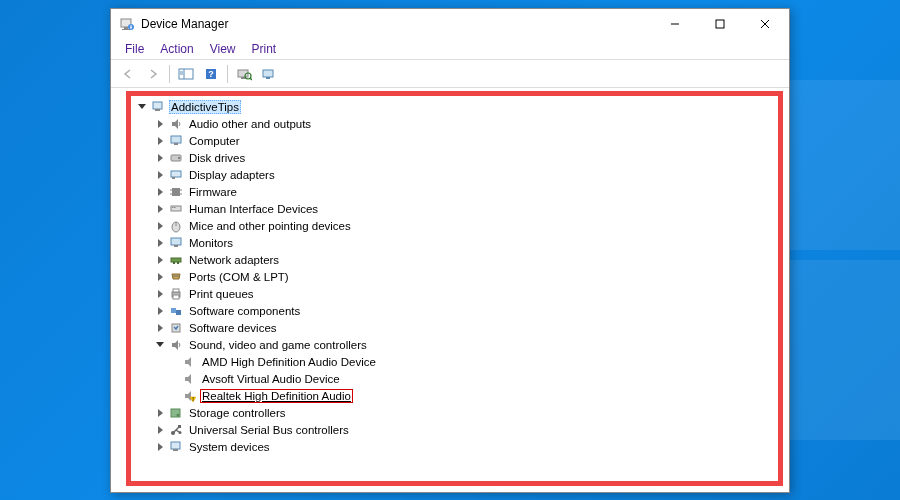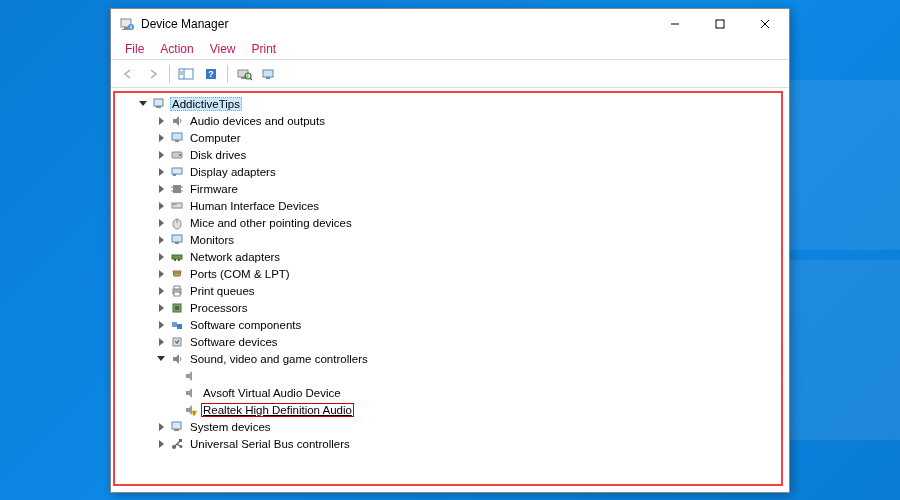--- a/index.html
+++ b/index.html
@@ -14,27 +14,27 @@
     .window {
       position: absolute; left: 110px; top: 8px; width: 680px; height: 485px;
       background: #fff; border: 1px solid #888; box-shadow: 2px 2px 10px rgba(0,0,0,0.3);
       display: flex; flex-direction: column;
     }
     .titlebar { display: flex; align-items: center; height: 30px; padding: 0 2px 0 8px; }
     .app-icon { width: 16px; height: 16px; margin-right: 6px; display: inline-flex; align-items: center; justify-content: center; }
     .title-text { font-size: 12px; flex: 1; color: #000; }
     .win-controls { display: flex; }
     .win-btn { width: 45px; height: 28px; display: flex; align-items: center; justify-content: center; font-size: 10px; color: #000; }
-    .menubar { display: flex; padding: 2px 6px; font-size: 12px; color: #be185d; border-bottom: 1px solid #ddd; height: 21px; align-items: flex-end; }
+    .menubar { display: flex; padding: 2px 6px; font-size: 12px; color: #4c1d95; border-bottom: 1px solid #ddd; height: 21px; align-items: flex-end; }
     .menu-item { padding: 1px 8px; cursor: default; }
     .toolbar { display: flex; align-items: center; padding: 2px 6px; height: 28px; border-bottom: 1px solid #ddd; gap: 3px; }
     .tool-btn { width: 22px; height: 22px; display: flex; align-items: center; justify-content: center; border: 1px solid transparent; }
     .tool-btn.disabled { opacity: 0.4; }
     .tool-sep { width: 1px; height: 18px; background: #ccc; margin: 0 2px; }
-    .tree-area { flex: 1; border: 2px solid #ef4444; margin: 3px 6px 6px 2px; background: #fff; overflow: auto; padding: 2px 17px; }
+    .tree-area { flex: 1; border: 5px solid #ef4444; margin: 3px 6px 6px 15px; background: #fff; overflow: auto; padding: 2px 0; }
     .tree-row { display: flex; align-items: center; height: 17px; font-size: 11.5px; color: #000; white-space: nowrap; cursor: default; }
     .expander { width: 14px; height: 14px; display: inline-flex; align-items: center; justify-content: center; margin-right: 1px; }
     .chev { width: 0; height: 0; }
     .chev.right { border-left: 5px solid #666; border-top: 4px solid transparent; border-bottom: 4px solid transparent; }
     .chev.down { border-top: 5px solid #333; border-left: 4px solid transparent; border-right: 4px solid transparent; }
     .node-icon { width: 16px; height: 16px; margin-right: 3px; display: inline-flex; align-items: center; justify-content: center; }
     .node-label { padding: 0 2px; }
     .selected .node-label { background: #cce8ff; border: 1px dotted #66aaff; padding: 0 1px; }
     .highlighted { border: 1.5px solid #d40000; padding: 0 1px !important; text-decoration: underline; }
     svg { display: block; }
@@ -147,21 +147,21 @@
     <div class="tree-row" style="padding-left:22px">
       <span class="expander">
           <span class="chev right"></span>
         </span>
       <span class="node-icon">
           <svg width="14" height="14">
             <path d="M3 5 L6 5 L9 2 L9 12 L6 9 L3 9 Z" fill="#888"></path>
             <path d="M10 5 Q12 7 10 9" fill="none" stroke="#888"></path>
           </svg>
         </span>
-      <span class="node-label">Audio devices and outputs</span>
+      <span class="node-label">Audio other and outputs</span>
     </div>
 
     <div class="tree-row" style="padding-left:22px">
       <span class="expander">
           <span class="chev right"></span>
         </span>
       <span class="node-icon">
           <svg width="14" height="14">
             <rect x="2" y="2" width="10" height="7" fill="#cfe4f3" stroke="#5b8ab5"></rect>
             <rect x="5" y="9" width="4" height="2" fill="#888"></rect>
@@ -289,32 +289,20 @@
       <span class="node-icon">
           <svg width="14" height="14">
             <rect x="3" y="5" width="8" height="5" fill="#bbb" stroke="#888"></rect>
             <rect x="4" y="2" width="6" height="3" fill="#fff" stroke="#888"></rect>
             <rect x="4" y="8" width="6" height="4" fill="#fff" stroke="#888"></rect>
           </svg>
         </span>
       <span class="node-label">Print queues</span>
     </div>
 
-    <div class="tree-row" style="padding-left:22px">
-      <span class="expander">
-          <span class="chev right"></span>
-        </span>
-      <span class="node-icon">
-          <svg width="14" height="14">
-            <rect x="3" y="3" width="8" height="8" fill="#7aa870" stroke="#486a40"></rect>
-            <rect x="5" y="5" width="4" height="4" fill="#486a40"></rect>
-          </svg>
-        </span>
-      <span class="node-label">Processors</span>
-    </div>
 
     <div class="tree-row" style="padding-left:22px">
       <span class="expander">
           <span class="chev right"></span>
         </span>
       <span class="node-icon">
           <svg width="14" height="14">
             <rect x="2" y="4" width="5" height="5" fill="#6a9ed4"></rect>
             <rect x="7" y="6" width="5" height="5" fill="#4a7eb4"></rect>
           </svg>
@@ -347,20 +335,21 @@
         </span>
       <span class="node-label">Sound, video and game controllers</span>
     </div>
 
     <div class="tree-row" style="padding-left:50px">
       <span class="node-icon">
           <svg width="14" height="14">
             <path d="M3 5 L6 5 L9 2 L9 12 L6 9 L3 9 Z" fill="#999"></path>
           </svg>
         </span>
+      <span class="node-label">AMD High Definition Audio Device</span>
     </div>
 
     <div class="tree-row" style="padding-left:50px">
       <span class="node-icon">
           <svg width="14" height="14">
             <path d="M3 5 L6 5 L9 2 L9 12 L6 9 L3 9 Z" fill="#999"></path>
           </svg>
         </span>
       <span class="node-label">Avsoft Virtual Audio Device</span>
     </div>
@@ -369,44 +358,56 @@
       <span class="node-icon">
           <svg width="14" height="14">
             <path d="M3 5 L6 5 L9 2 L9 12 L6 9 L3 9 Z" fill="#999"></path>
             <path d="M8 8 L14 8 L11 13 Z" fill="#ffcc00" stroke="#cc9900" stroke-width="0.5"></path>
             <text x="11" y="12.3" font-size="5" text-anchor="middle" fill="#000" font-weight="bold">!</text>
           </svg>
         </span>
       <span class="node-label highlighted">Realtek High Definition Audio</span>
     </div>
 
-
-    <div class="tree-row" style="padding-left:22px">
-      <span class="expander">
-          <span class="chev right"></span>
-        </span>
-      <span class="node-icon">
-          <svg width="14" height="14">
-            <rect x="2" y="2" width="9" height="7" fill="#d8e8f5" stroke="#5b8ab5"></rect>
-            <rect x="4" y="9" width="5" height="2" fill="#888"></rect>
-          </svg>
-        </span>
-      <span class="node-label">System devices</span>
+    <div class="tree-row" style="padding-left:22px">
+      <span class="expander">
+          <span class="chev right"></span>
+        </span>
+      <span class="node-icon">
+          <svg width="14" height="14">
+            <rect x="2" y="3" width="9" height="8" fill="#8ab88a" stroke="#5a8a5a"></rect>
+            <circle cx="9" cy="9" r="1.5" fill="#5a8a5a"></circle>
+          </svg>
+        </span>
+      <span class="node-label">Storage controllers</span>
     </div>
 
     <div class="tree-row" style="padding-left:22px">
       <span class="expander">
           <span class="chev right"></span>
         </span>
       <span class="node-icon">
           <svg width="14" height="14">
             <circle cx="4" cy="10" r="2" fill="#666"></circle>
             <line x1="4" y1="10" x2="10" y2="4" stroke="#666" stroke-width="1.5"></line>
             <rect x="9" y="2" width="3" height="3" fill="#666"></rect>
             <line x1="7" y1="7" x2="10" y2="9" stroke="#666" stroke-width="1.5"></line>
             <circle cx="11" cy="9.5" r="1.5" fill="#666"></circle>
           </svg>
         </span>
       <span class="node-label">Universal Serial Bus controllers</span>
     </div>
 
+    <div class="tree-row" style="padding-left:22px">
+      <span class="expander">
+          <span class="chev right"></span>
+        </span>
+      <span class="node-icon">
+          <svg width="14" height="14">
+            <rect x="2" y="2" width="9" height="7" fill="#d8e8f5" stroke="#5b8ab5"></rect>
+            <rect x="4" y="9" width="5" height="2" fill="#888"></rect>
+          </svg>
+        </span>
+      <span class="node-label">System devices</span>
+    </div>
+
   </div>
 </div>
 
 </body></html>

